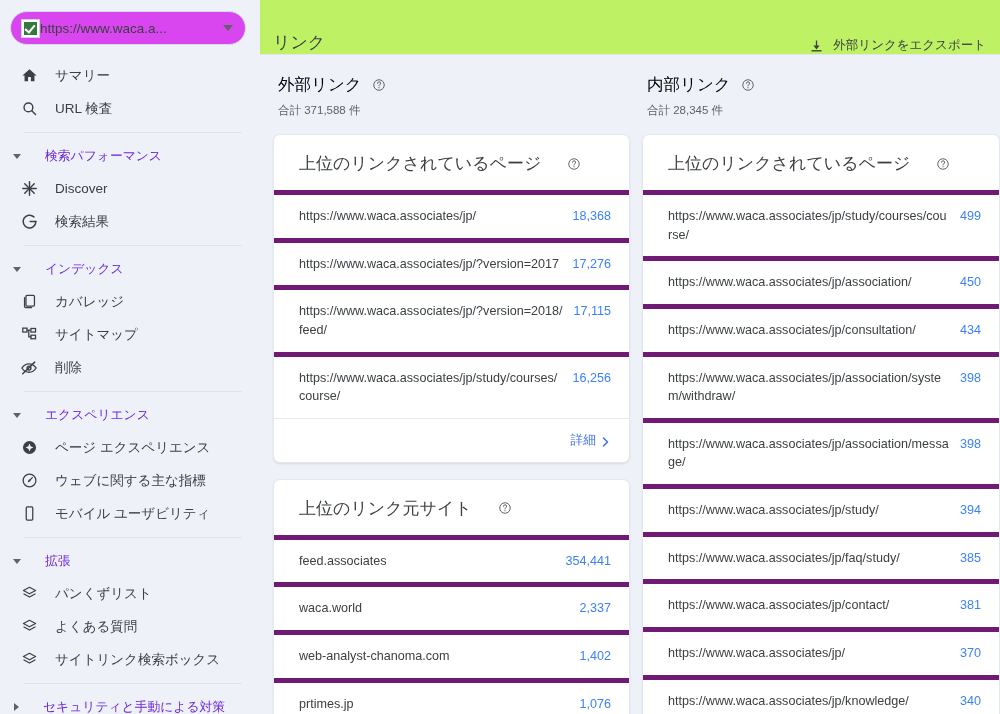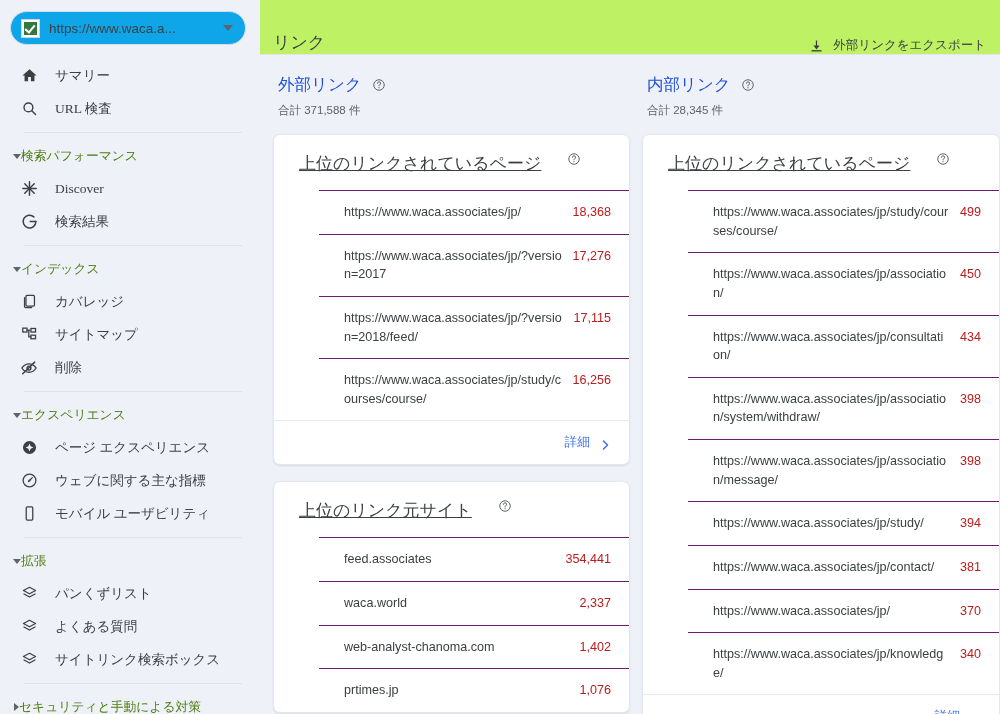--- a/index.html
+++ b/index.html
@@ -20,24 +20,23 @@
     background: #eef1f8;
     padding-top: 11px;
     overflow: hidden;
     position: relative;
   }
   .prop-chip {
     margin: 0 14px 0 10px;
     height: 34px;
     border: 1px solid #d6dae3;
     border-radius: 18px;
-    background: #0ea5e9;
+    background: #d946ef;
     display: flex; align-items: center;
     padding: 0 12px 0 10px;
-    gap: 9px;
     cursor: pointer;
   }
   .prop-icon {
     width: 19px; height: 19px;
     border: 1px solid #cfd4de;
     background: #fff;
     display: flex; align-items: center; justify-content: center;
     flex: 0 0 auto;
   }
   .prop-icon i {
@@ -73,29 +72,29 @@
     cursor: pointer;
     color: #3c4043;
     font-size: 13.5px;
   }
   .nav-item .ico {
     width: 20px; height: 20px;
     flex: 0 0 auto;
     display: flex; align-items: center; justify-content: center;
   }
   .nav-item .ico svg { display: block; }
-  .nav-label { white-space: nowrap; font-family: Liberation Serif, serif; }
+  .nav-label { white-space: nowrap; }
 
   .nav-section {
     height: 32px;
     display: flex; align-items: center;
     padding-left: 13px;
-    gap: 0;
-    cursor: pointer;
-    color: #4d7c0f;
+    gap: 24px;
+    cursor: pointer;
+    color: #6d28d9;
     font-size: 12.8px;
   }
   .tri-down {
     width: 0; height: 0;
     border-left: 4.5px solid transparent;
     border-right: 4.5px solid transparent;
     border-top: 5.5px solid #5f6368;
     flex: 0 0 auto;
   }
   .tri-right {
@@ -140,74 +139,72 @@
   }
   .col { width: 370px; padding-top: 18px; }
   .col-ext { padding-left: 13px; }
   .col-int { padding-left: 12px; }
 
   .col-head { padding-left: 5px; }
   .col-title-row {
     display: flex; align-items: center; gap: 10px;
     height: 24px;
   }
-  .col-title { font-size: 16.5px; color: #1d4ed8; }
+  .col-title { font-size: 16.5px; color: #000000; }
   .col-total {
     font-size: 11.5px; color: #5f6368;
     margin-top: 6px;
   }
 
   .card {
     background: #fff;
     border: 1px solid #e4e7ed;
     border-radius: 7px;
     box-shadow: 0 1px 2px rgba(60,64,67,.12);
     margin-top: 16px;
     overflow: hidden;
   }
   .card-title-row {
-    display: flex; gap: 26px;
+    display: flex; align-items: center; gap: 26px;
     padding: 17px 18px 15px 25px;
-    text-decoration: underline;
   }
   .card-title { font-size: 17px; color: #3c4043; }
 
   .help-icon {
     width: 14px; height: 14px; flex: 0 0 auto;
     cursor: pointer;
   }
 
   .row {
     display: flex; align-items: flex-start;
-    border-top: 1px solid #701a75;
+    border-top: 5px solid #701a75;
     padding: 12px 18px 12px 25px;
     gap: 10px;
     min-height: 38px;
     cursor: pointer;
-    margin-left: 45px;
   }
   .row-label {
     font-size: 12.6px; color: #3c4043;
     line-height: 1.48;
     flex: 1 1 auto;
     word-break: break-all;
   }
   .row-value {
-    font-size: 12.6px; color: #b91c1c;
+    font-size: 12.6px; color: #3b82f6;
     line-height: 1.48;
     flex: 0 0 auto;
     text-align: right;
     white-space: nowrap;
     padding-top: 0;
   }
   .card-footer {
     border-top: 1px solid #e6e8ec;
     padding: 13px 18px 13px 0;
     display: flex; justify-content: flex-end; align-items: center;
-    gap: 9px;
+    gap: 3px;
   }
   .more-link {
     font-size: 12.8px; color: #3f6ee8;
     cursor: pointer;
   }
   .chev { width: 12px; height: 12px; }
 </style>
 </head>
 <body>
 
@@ -530,20 +527,24 @@
           </div>
           <div class="row">
             <span class="row-label">https://www.waca.associates/jp/association/message/</span>
             <span class="row-value">398</span>
           </div>
           <div class="row">
             <span class="row-label">https://www.waca.associates/jp/study/</span>
             <span class="row-value">394</span>
           </div>
           <div class="row">
+            <span class="row-label">https://www.waca.associates/jp/faq/study/</span>
+            <span class="row-value">385</span>
+          </div>
+          <div class="row">
             <span class="row-label">https://www.waca.associates/jp/contact/</span>
             <span class="row-value">381</span>
           </div>
           <div class="row">
             <span class="row-label">https://www.waca.associates/jp/</span>
             <span class="row-value">370</span>
           </div>
           <div class="row">
             <span class="row-label">https://www.waca.associates/jp/knowledge/</span>
             <span class="row-value">340</span>

